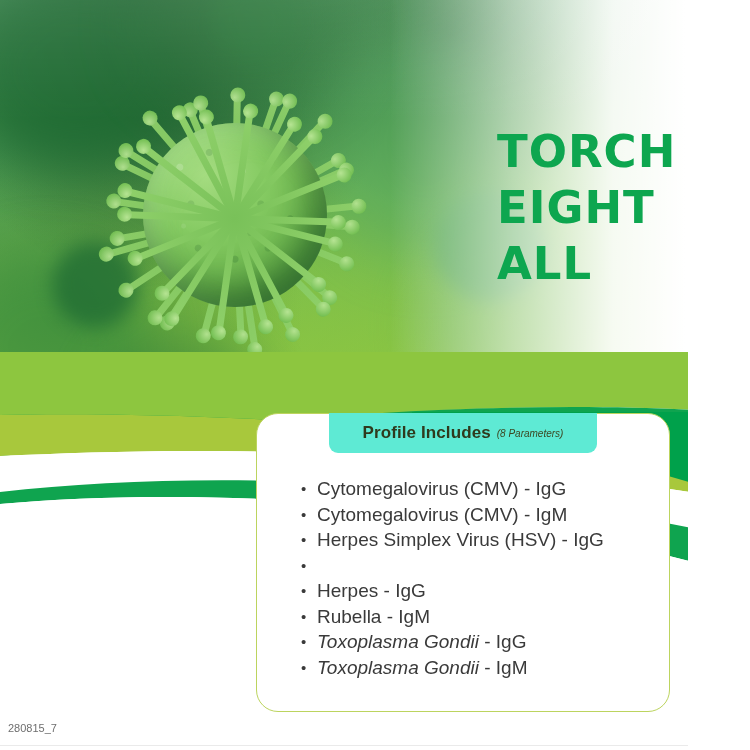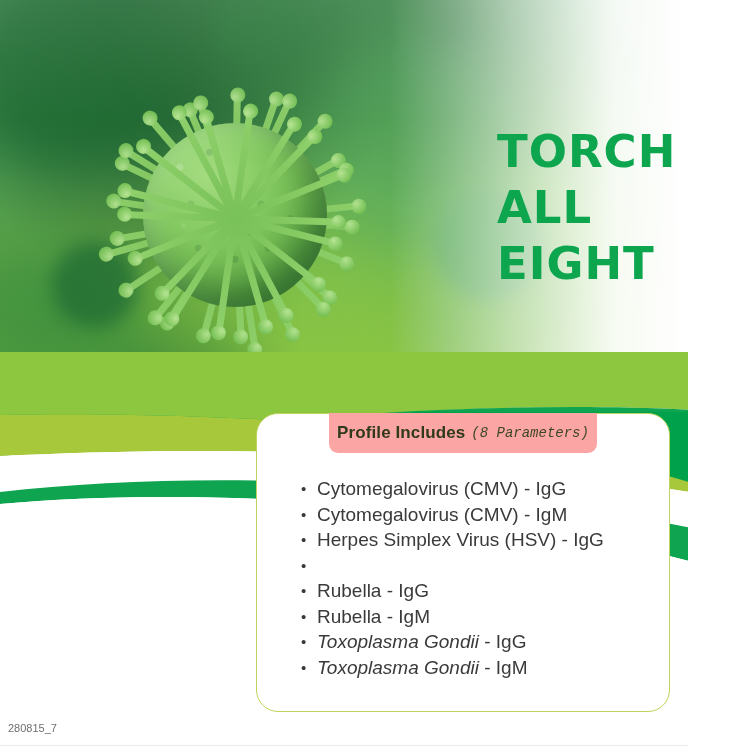--- a/index.html
+++ b/index.html
@@ -108,25 +108,25 @@
   
   #bottom-white{position:absolute;left:0;top:560px;width:750px;height:190px;background:#fff;z-index:2;}
 
   
   #card{
     position:absolute;left:256px;top:413px;width:412px;height:297px;z-index:8;
     background:#ffffff;border:1.6px solid #bcd45e;border-radius:22px;
   }
   #badge{
     position:absolute;left:72px;top:-1px;width:268px;height:40px;
-    background:#fca5a5;border-radius:0 0 9px 9px;
+    background:#5eead4;border-radius:0 0 9px 9px;
     display:flex;align-items:center;justify-content:center;
   }
   #badge .b-main{font-weight:bold;font-size:17px;color:#2f3a1d;letter-spacing:.1px;}
-  #badge .b-sub{font-style:italic;font-size:14px;color:#3c4722;margin-left:6px;font-family:Liberation Mono, monospace;}
+  #badge .b-sub{font-style:italic;font-size:10px;color:#3c4722;margin-left:6px;}
 
   #list{position:absolute;left:44px;top:62px;right:14px;}
   .li{display:flex;align-items:flex-start;height:25.5px;}
   .li .bullet{
     width:16px;flex:0 0 16px;color:#3a3a3a;font-size:15px;line-height:25.5px;text-align:left;
   }
   .li .txt{font-size:19px;line-height:25.5px;color:#3a3a3a;white-space:nowrap;}
   .li .txt .ital{font-style:italic;}
 
   
@@ -344,22 +344,22 @@
           </div>
         </div>
     </div>
 
     <div class="hero-fade"></div>
     <div class="hero-fade-top"></div>
   </div>
 
   <div id="title">
     <div class="line">TORCH</div>
+    <div class="line">EIGHT</div>
     <div class="line">ALL</div>
-    <div class="line">EIGHT</div>
   </div>
 
   <div id="bottom-white"></div>
 
   <svg id="waves" viewBox="0 0 750 250" preserveAspectRatio="none">
 
     <path d="M0,0 L750,0 L750,62 C600,48 360,56 200,78 C110,90 44,100 0,104 Z" fill="#8dc63f"></path>
 
     <path d="M0,63 C120,60 300,66 470,82 C600,94 690,106 750,116 L750,62
              C600,48 360,56 200,78 C110,90 44,100 0,104 Z" fill="#0fa44f"></path>
@@ -394,21 +394,21 @@
         </div>
         <div class="li">
           <span class="bullet">•</span>
           <span class="txt">Herpes Simplex Virus (HSV) - IgG</span>
         </div>
         <div class="li">
           <span class="bullet">•</span>
         </div>
         <div class="li">
           <span class="bullet">•</span>
-          <span class="txt">Rubella - IgG</span>
+          <span class="txt">Herpes - IgG</span>
         </div>
         <div class="li">
           <span class="bullet">•</span>
           <span class="txt">Rubella - IgM</span>
         </div>
         <div class="li">
           <span class="bullet">•</span>
           <span class="txt"><span class="ital">Toxoplasma Gondii</span> - IgG</span>
         </div>
         <div class="li">

